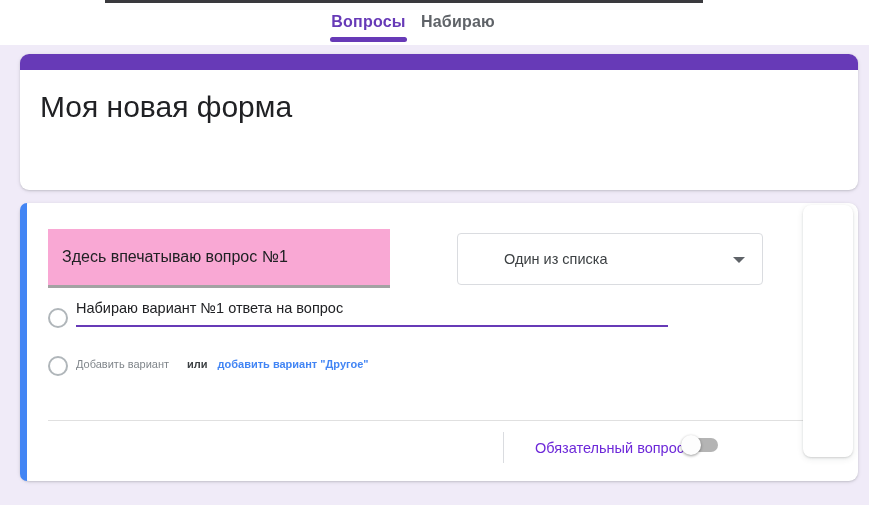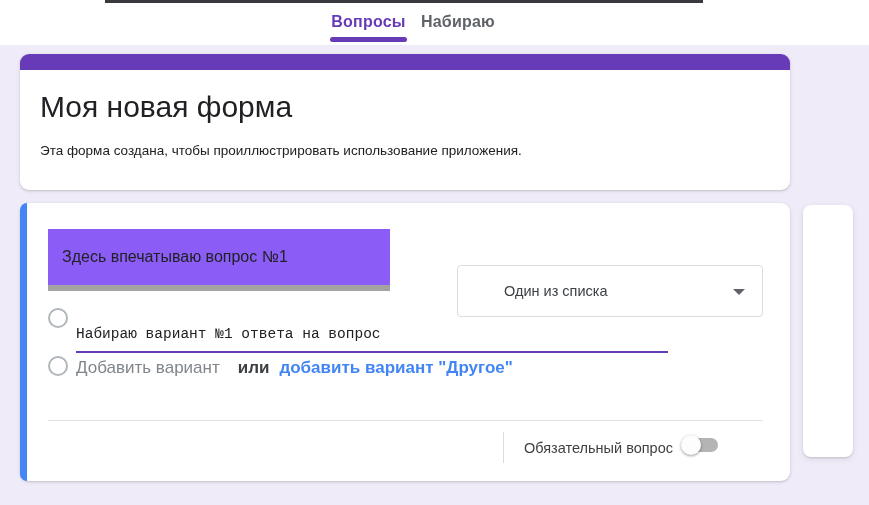--- a/index.html
+++ b/index.html
@@ -40,21 +40,21 @@
     left: 330px; top: 37px;
     width: 77px; height: 5px;
     border-radius: 6px;
     background: #673ab7;
   }
 
   
   .card {
     position: absolute;
     left: 20px;
-    width: 770px;
+    width: 838px;
     background: #ffffff;
     border-radius: 9px;
     box-shadow: 0 1px 2px rgba(60,64,67,.18), 0 1px 4px rgba(60,64,67,.10);
   }
 
   
   .title-card { top: 54px; height: 136px; }
   .title-card-bar {
     position: absolute;
     top: 0; left: 0; right: 0;
@@ -81,43 +81,42 @@
     position: absolute;
     left: 0; top: 0; bottom: 0;
     width: 7px;
     background: #4285f4;
     border-radius: 9px 0 0 9px;
   }
   .question-input {
     position: absolute;
     left: 28px; top: 26px;
     width: 328px; height: 56px;
-    background: #8b5cf6;
+    background: #f9a8d4;
     border: none;
-    border-bottom: 6px solid #a3a3a3;
+    border-bottom: 3px solid #a3a3a3;
     padding: 0 0 0 14px;
     font-family: "Liberation Sans", sans-serif;
     font-size: 16px;
     color: #202124;
     outline: none;
   }
   .type-dropdown {
     position: absolute;
     left: 437px; top: 30px;
     width: 258px; height: 50px;
     border: 1px solid #dadce0;
     border-radius: 4px;
     background: #ffffff;
     display: flex;
     align-items: center;
     padding-left: 46px;
     font-size: 14.5px;
     color: #3c4043;
     cursor: pointer;
-    margin-top: 32px;
   }
   .dropdown-caret {
     position: absolute;
     right: 17px; top: 23px;
     width: 0; height: 0;
     border-left: 6px solid transparent;
     border-right: 6px solid transparent;
     border-top: 6px solid #5f6368;
   }
   .radio {
@@ -126,58 +125,58 @@
     width: 16px; height: 16px;
     border: 2px solid #b0b6ba;
     border-radius: 50%;
     background: #fff;
     cursor: pointer;
   }
   .radio-1 { top: 105px; }
   .radio-2 { top: 153px; }
   .option-input {
     position: absolute;
-    left: 56px; top: 114px;
+    left: 56px; top: 88px;
     width: 592px; height: 34px;
     border: none;
     border-bottom: 2px solid #673ab7;
     background: transparent;
-    font-family: Liberation Mono, monospace;
+    font-family: Liberation Sans, sans-serif;
     font-size: 14.5px;
     color: #202124;
     padding: 0;
     outline: none;
   }
   .add-option-row {
     position: absolute;
     left: 56px; top: 155px;
-    font-size: 17px;
+    font-size: 11px;
     display: flex;
     align-items: flex-end;
   }
   .add-option-label { color: #80868b; cursor: pointer; }
   .or-label { color: #3c4043; font-weight: 600; margin-left: 18px; }
   .add-other-link { color: #4285f4; font-weight: 600; margin-left: 10px; cursor: pointer; }
   .question-divider {
     position: absolute;
     left: 28px; right: 27px; top: 217px;
     height: 1px;
     background: #e0e0e0;
   }
   .footer-vdivider {
     position: absolute;
     left: 483px; top: 229px;
     width: 1px; height: 31px;
     background: #dadce0;
   }
   .required-label {
     position: absolute;
-    left: 504px; top: 237px;
+    left: 515px; top: 237px;
     font-size: 14.5px;
-    color: #404040;
+    color: #6d28d9;
   }
   .toggle {
     position: absolute;
     left: 664px; top: 235px;
     width: 34px; height: 14px;
     background: #b4b4b4;
     border-radius: 7px;
     cursor: pointer;
   }
   .toggle-knob {
@@ -207,21 +206,20 @@
   <div class="header">
     <div class="top-edge-line"></div>
     <div class="tab tab-questions">Вопросы</div>
     <div class="tab tab-answers">Набираю</div>
     <div class="tab-underline"></div>
   </div>
 
   <div class="card title-card">
     <div class="title-card-bar"></div>
     <div class="form-title">Моя новая форма</div>
-    <div class="form-description">Эта форма создана, чтобы проиллюстрировать использование приложения.</div>
   </div>
 
   <div class="card question-card">
     <div class="question-accent-stripe"></div>
 
     <input class="question-input" type="text" value="Здесь впечатываю вопрос №1" style="">
 
     <div class="type-dropdown">
       <span>Один из списка</span>
       <span class="dropdown-caret"></span>

